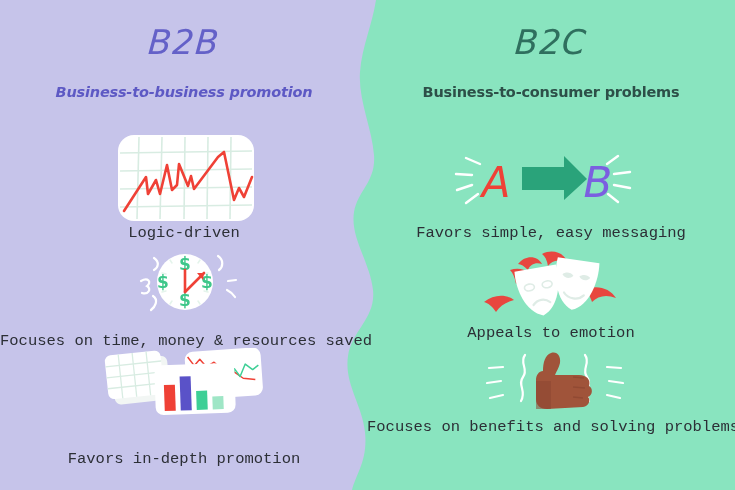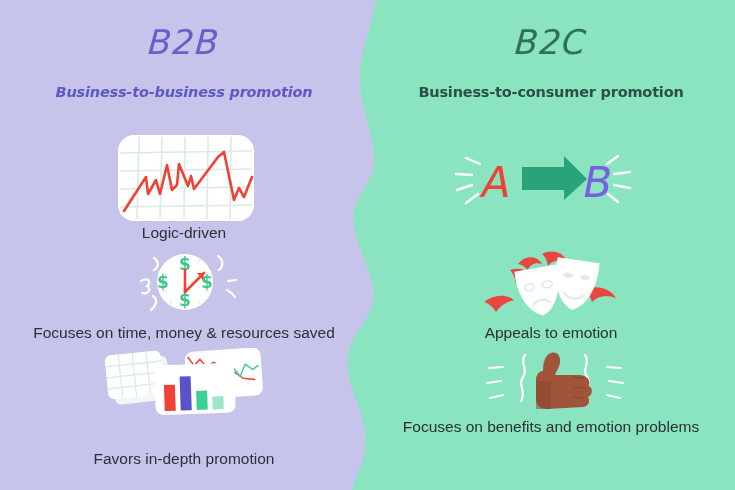--- a/index.html
+++ b/index.html
@@ -46,21 +46,21 @@
     text-align: center;
     font-family: "DejaVu Sans", sans-serif;
     font-size: 14.5px;
     font-weight: bold;
     letter-spacing: -0.2px;
   }
   .caption {
     position: absolute;
     width: 100%;
     text-align: center;
-    font-family: Liberation Sans, sans-serif;
+    font-family: Liberation Mono, monospace;
     font-size: 15.5px;
     font-weight: 400;
     color: #2c2f36;
     white-space: nowrap;
   }
   .icon-box {
     position: absolute;
   }
   .icon-box svg { display: block; }
 </style>
@@ -137,21 +137,21 @@
           <text x="53" y="58">$</text>
           <text x="31" y="40">$</text>
         </g>
         <g stroke="#ef4136" stroke-width="2.6" stroke-linecap="round" fill="none">
           <line x1="53" y1="44" x2="53" y2="22"></line>
           <line x1="53" y1="44" x2="72" y2="25"></line>
         </g>
         <polygon points="72,25 65,25 71,32" fill="#ef4136"></polygon>
       </svg>
     </div>
-    <div class="caption" style="top:324px;">Focuses on time, money &amp; resources saved</div>
+    <div class="caption" style="top:332px;">Focuses on time, money &amp; resources saved</div>
 
     <div class="icon-box" style="left:103px; top:348px;">
       <svg width="160" height="68" viewBox="0 0 160 68">
 
         <g transform="rotate(-4 115 28)">
           <rect x="83" y="2" width="76" height="48" rx="8" ry="8" fill="#ffffff"></rect>
           <polyline fill="none" stroke="#ef4136" stroke-width="1.5" stroke-linejoin="round" points="86,7 92,16 98,10 104,18 112,14 120,22 130,24 140,32 152,34"></polyline>
           <polyline fill="none" stroke="#3ecf96" stroke-width="1.5" stroke-linejoin="round" points="118,40 124,28 128,34 132,22 137,30 143,18 150,24 156,20"></polyline>
         </g>
 
@@ -177,41 +177,42 @@
         </g>
       </svg>
     </div>
     <div class="caption" style="top:418px;margin-top:32px;">Favors in-depth promotion</div>
   </div>
 
   <div class="panel panel-right">
 
     <div class="col-title" style="top:22px; color:#2f6f5e;">B2C</div>
 
-    <div class="col-subtitle" style="top:84px; color:#2d4f48;">Business-to-consumer promotion</div>
+    <div class="col-subtitle" style="top:84px; color:#2d4f48;">Business-to-consumer problems</div>
 
     <div class="icon-box" style="left:85px; top:142px;">
       <svg width="190" height="72" viewBox="0 0 190 72">
         <g stroke="#ffffff" stroke-width="2.4" stroke-linecap="round">
           <line x1="14" y1="16" x2="28" y2="22"></line>
           <line x1="4" y1="32" x2="20" y2="33"></line>
           <line x1="5" y1="48" x2="20" y2="43"></line>
           <line x1="14" y1="61" x2="26" y2="52"></line>
           <line x1="166" y1="14" x2="155" y2="22"></line>
           <line x1="178" y1="30" x2="162" y2="32"></line>
           <line x1="178" y1="46" x2="162" y2="43"></line>
           <line x1="166" y1="60" x2="156" y2="52"></line>
         </g>
         <text x="44" y="55" fill="#ef4136" font-family="DejaVu Sans, sans-serif" font-size="42" font-weight="400" font-style="italic" text-anchor="middle">A</text>
         <g>
           <polygon fill="#2aa37a" points="70,25 112,25 112,14 135,37 112,58 112,48 70,48"></polygon>
         </g>
         <text x="146" y="55" fill="#7b5fe0" font-family="DejaVu Sans, sans-serif" font-size="42" font-weight="400" font-style="italic" text-anchor="middle">B</text>
       </svg>
     </div>
+    <div class="caption" style="top:224px;">Favors simple, easy messaging</div>
 
     <div class="icon-box" style="left:113px; top:250px;">
       <svg width="142" height="70" viewBox="0 0 142 70">
 
         <g fill="#e8463f">
           <path d="M38,14 C46,4 58,6 62,14 C56,12 50,14 48,20 C44,16 41,14 38,14 Z"></path>
           <path d="M4,52 C14,44 26,44 34,50 C26,52 20,56 16,62 C12,56 8,53 4,52 Z"></path>
           <path d="M62,4 C74,-2 86,4 88,14 C80,8 72,10 68,16 C67,10 65,6 62,4 Z"></path>
           <path d="M104,40 C116,34 130,38 136,48 C126,44 118,46 112,52 C110,46 108,42 104,40 Z"></path>
           <path d="M30,20 C42,16 52,22 54,32 C46,26 40,28 36,34 C35,28 33,23 30,20 Z"></path>
@@ -253,16 +254,16 @@
                    C51,28 54,24 58,24 Z" fill="#a0543a"></path>
           <path d="M51,34 L51,62 L66,62 L66,34 Z" fill="#8c4631" opacity="0.55"></path>
           <g stroke="#8c4631" stroke-width="1.4" opacity="0.7" fill="none">
             <line x1="88" y1="30" x2="99" y2="31"></line>
             <line x1="88" y1="40" x2="100" y2="41"></line>
             <line x1="88" y1="50" x2="98" y2="51"></line>
           </g>
         </g>
       </svg>
     </div>
-    <div class="caption" style="top:418px;">Focuses on benefits and emotion problems</div>
+    <div class="caption" style="top:418px;">Focuses on benefits and solving problems</div>
   </div>
 
 </div>
 
 </body></html>

